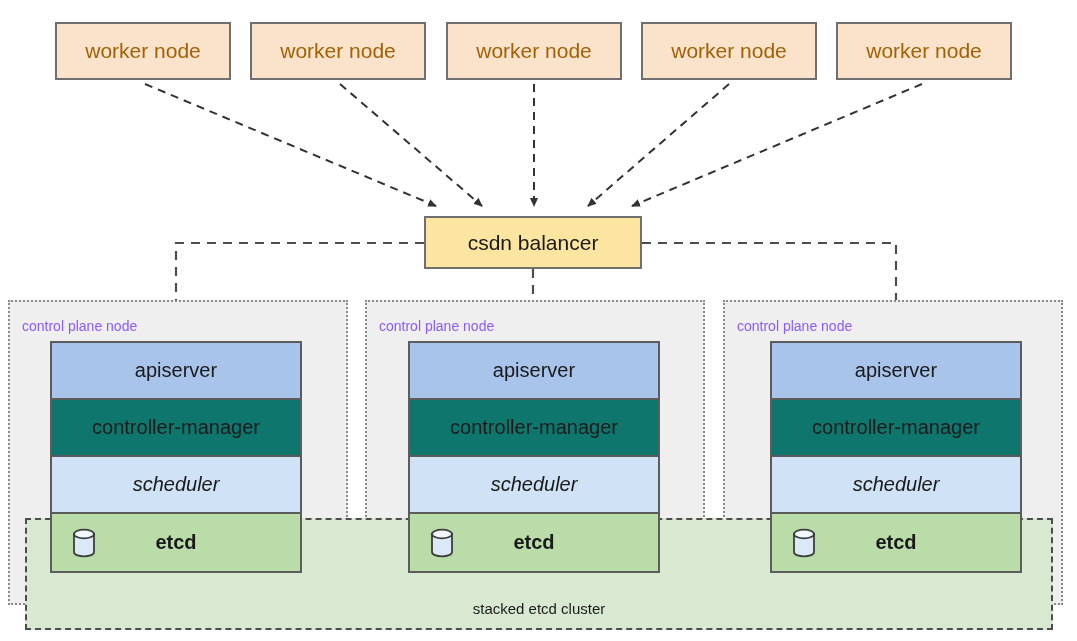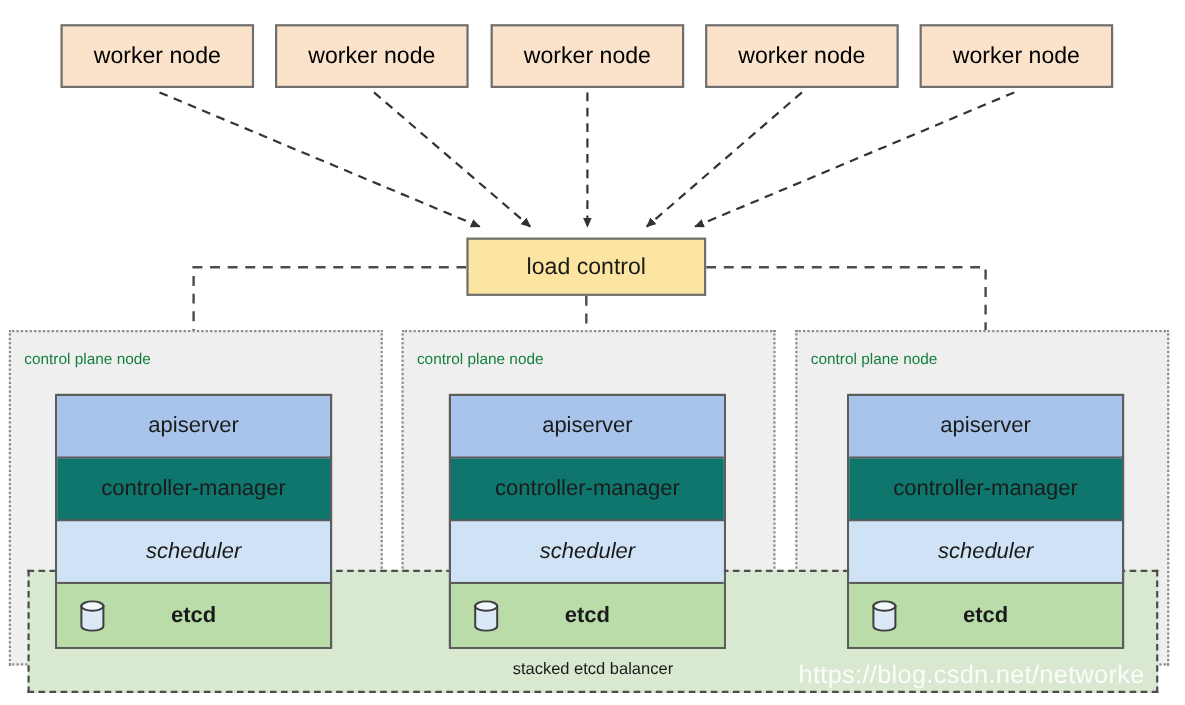--- a/index.html
+++ b/index.html
@@ -30,21 +30,21 @@
   .worker-node {
     position: absolute;
     height: 58px;
     background: #fae3ca;
     border: 2px solid #6f6f6f;
     box-sizing: border-box;
     display: flex;
     align-items: center;
     justify-content: center;
     font-size: 21px;
-    color: #000000;
+    color: #a16207;
   }
 
   
   .load-balancer {
     position: absolute;
     left: 424px;
     top: 216px;
     width: 218px;
     height: 53px;
     background: #fbe5a0;
@@ -85,28 +85,28 @@
     height: 305px;
     background: #efefef;
     border: 2px dotted #8a8a8a;
     box-sizing: border-box;
   }
   .control-plane-label {
     position: absolute;
     left: 12px;
     top: 16px;
     font-size: 14px;
-    color: #15803d;
+    color: #8b5cf6;
     white-space: nowrap;
   }
 
   
   .stack {
     position: absolute;
-    top: 358px;
+    top: 341px;
     width: 252px;
     border: 2px solid #5c5c5c;
     box-sizing: border-box;
   }
   .stack-row {
     height: 57px;
     box-sizing: border-box;
     display: flex;
     align-items: center;
     justify-content: center;
@@ -198,35 +198,35 @@
     <span>worker node</span>
   </div>
   <div class="worker-node" style="left:641px; top:22px; width:176px;">
     <span>worker node</span>
   </div>
   <div class="worker-node" style="left:836px; top:22px; width:176px;">
     <span>worker node</span>
   </div>
 
   <div class="load-balancer">
-    <span>load control</span>
+    <span>csdn balancer</span>
   </div>
 
   <div class="control-plane" style="left:8px; width:340px;">
     <span class="control-plane-label">control plane node</span>
   </div>
   <div class="control-plane" style="left:365px; width:340px;">
     <span class="control-plane-label">control plane node</span>
   </div>
   <div class="control-plane" style="left:723px; width:340px;">
     <span class="control-plane-label">control plane node</span>
   </div>
 
   <div class="etcd-cluster">
-    <span class="etcd-cluster-label">stacked etcd balancer</span>
+    <span class="etcd-cluster-label">stacked etcd cluster</span>
   </div>
 
   <div class="stack" style="left:50px;">
     <div class="stack-row row-apiserver">
       <span>apiserver</span>
     </div>
     <div class="stack-row row-controller">
       <span>controller-manager</span>
     </div>
     <div class="stack-row row-scheduler">
@@ -272,15 +272,14 @@
     </div>
     <div class="stack-row row-etcd">
       <svg class="db-icon" viewBox="0 0 24 30">
         <path d="M2,6 L2,24 C2,26.6 6.5,28.3 12,28.3 C17.5,28.3 22,26.6 22,24 L22,6 Z" fill="#dbe9f7" stroke="#3d3d3d" stroke-width="1.8"></path>
         <ellipse cx="12" cy="6" rx="10" ry="4.3" fill="#f2f7fc" stroke="#3d3d3d" stroke-width="1.8"></ellipse>
       </svg>
       <span>etcd</span>
     </div>
   </div>
 
-  <div class="watermark">https://blog.csdn.net/networke</div>
 
 </div>
 
 </body></html>

